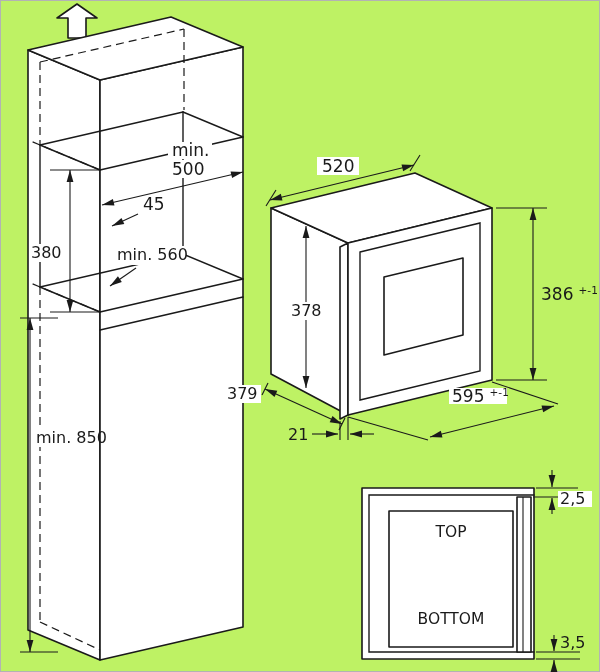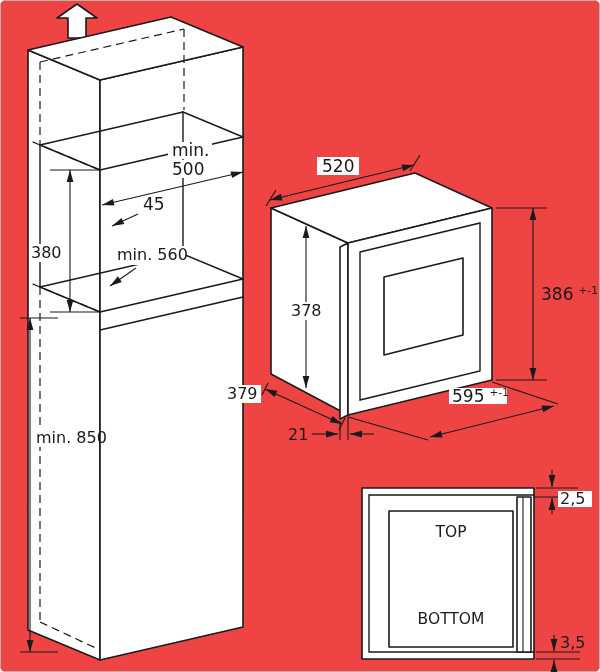--- a/index.html
+++ b/index.html
@@ -1,16 +1,16 @@
 <!DOCTYPE html>
 <html><head>
 <meta charset="utf-8">
 <style>
   html,body{margin:0;padding:0;background:#fff;}
-  .stage{width:600px;height:672px;position:relative;background:#ef4444;overflow:hidden;border-radius:6px;}
+  .stage{width:600px;height:672px;position:relative;background:#bef264;overflow:hidden;}
   svg{display:block;}
   text{font-family:"DejaVu Sans","Liberation Sans",sans-serif;fill:#1a1a1a;}
   .obj{stroke:#1a1a1a;stroke-width:1.6;fill:none;stroke-linecap:round;stroke-linejoin:round;}
   .objf{stroke:#1a1a1a;stroke-width:1.6;fill:#ffffff;stroke-linejoin:round;}
   .thin{stroke:#1a1a1a;stroke-width:1.4;fill:none;stroke-linecap:round;}
   .hid{stroke:#1a1a1a;stroke-width:1.2;fill:none;stroke-dasharray:8 5;stroke-linecap:butt;}
   .dim{stroke:#1a1a1a;stroke-width:1.1;fill:none;stroke-linecap:butt;}
   .bg{fill:#ffffff;stroke:none;}
   .t17{font-size:17px;}
   .t16{font-size:16px;}

